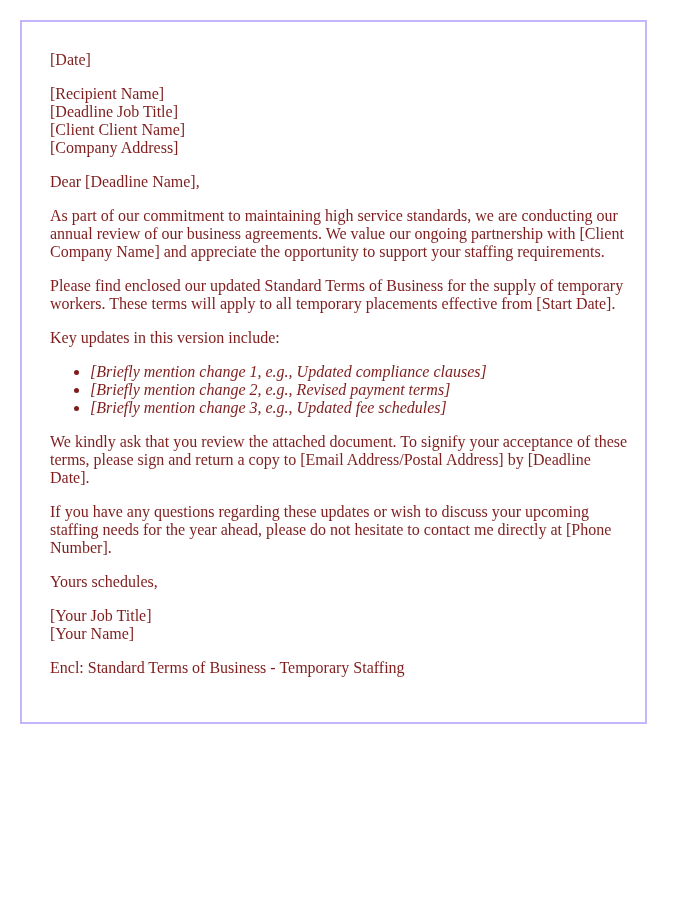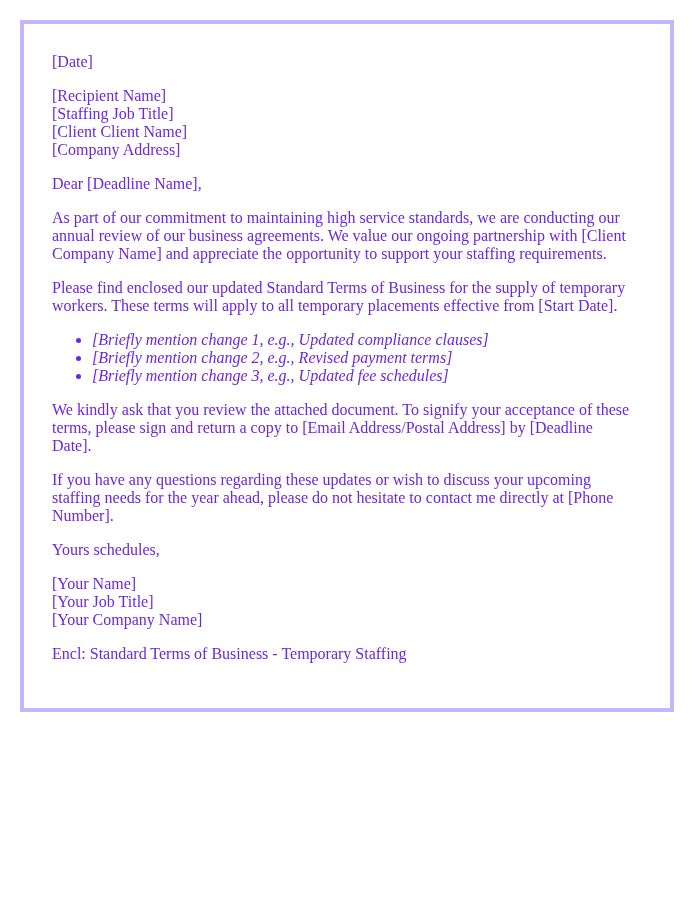--- a/index.html
+++ b/index.html
@@ -1,63 +1,63 @@
 <!DOCTYPE html>
 <html><head>
 <meta charset="utf-8">
 <style>
   html, body { margin: 0; padding: 0; background: #ffffff; }
   body { width: 700px; height: 900px; position: relative; }
   .letter {
     position: absolute;
     left: 20px; top: 20px;
     width: 583px;
-    padding: 20px 35px 21px 28px;
-    border: 4px solid #c4b5fd;
+    padding: 20px 12px 21px 28px;
+    border: 2px solid #c4b5fd;
     font-family: "Liberation Serif", serif;
     font-size: 16px;
     line-height: 18px;
-    color: #6d28d9;
+    color: #7f1d1d;
   }
   .letter p { margin: 0 0 16px 0; }
   .letter .first { margin-top: 9px; }
   .letter .block span { display: block; }
   .letter ul { margin: 0 0 16px 0; padding-left: 40px; font-style: italic; }
   .letter ul li { margin: 0; }
   .letter .last { margin-bottom: 24px; }
 </style>
 </head>
 <body>
 
 <div class="letter">
   <p class="first">[Date]</p>
 
   <p class="block">
     <span>[Recipient Name]</span>
-    <span>[Staffing Job Title]</span>
+    <span>[Deadline Job Title]</span>
     <span>[Client Client Name]</span>
     <span>[Company Address]</span>
   </p>
 
   <p>Dear [Deadline Name],</p>
 
   <p>As part of our commitment to maintaining high service standards, we are conducting our annual review of our business agreements. We value our ongoing partnership with [Client Company Name] and appreciate the opportunity to support your staffing requirements.</p>
   <p>Please find enclosed our updated Standard Terms of Business for the supply of temporary workers. These terms will apply to all temporary placements effective from [Start Date].</p>
+  <p>Key updates in this version include:</p>
 
   <ul>
     <li>[Briefly mention change 1, e.g., Updated compliance clauses]</li>
     <li>[Briefly mention change 2, e.g., Revised payment terms]</li>
     <li>[Briefly mention change 3, e.g., Updated fee schedules]</li>
   </ul>
 
   <p>We kindly ask that you review the attached document. To signify your acceptance of these terms, please sign and return a copy to [Email Address/Postal Address] by [Deadline Date].</p>
   <p>If you have any questions regarding these updates or wish to discuss your upcoming staffing needs for the year ahead, please do not hesitate to contact me directly at [Phone Number].</p>
 
   <p>Yours schedules,</p>
 
   <p class="block">
+    <span>[Your Job Title]</span>
     <span>[Your Name]</span>
-    <span>[Your Job Title]</span>
-    <span>[Your Company Name]</span>
   </p>
 
   <p class="last">Encl: Standard Terms of Business - Temporary Staffing</p>
 </div>
 
 </body></html>

